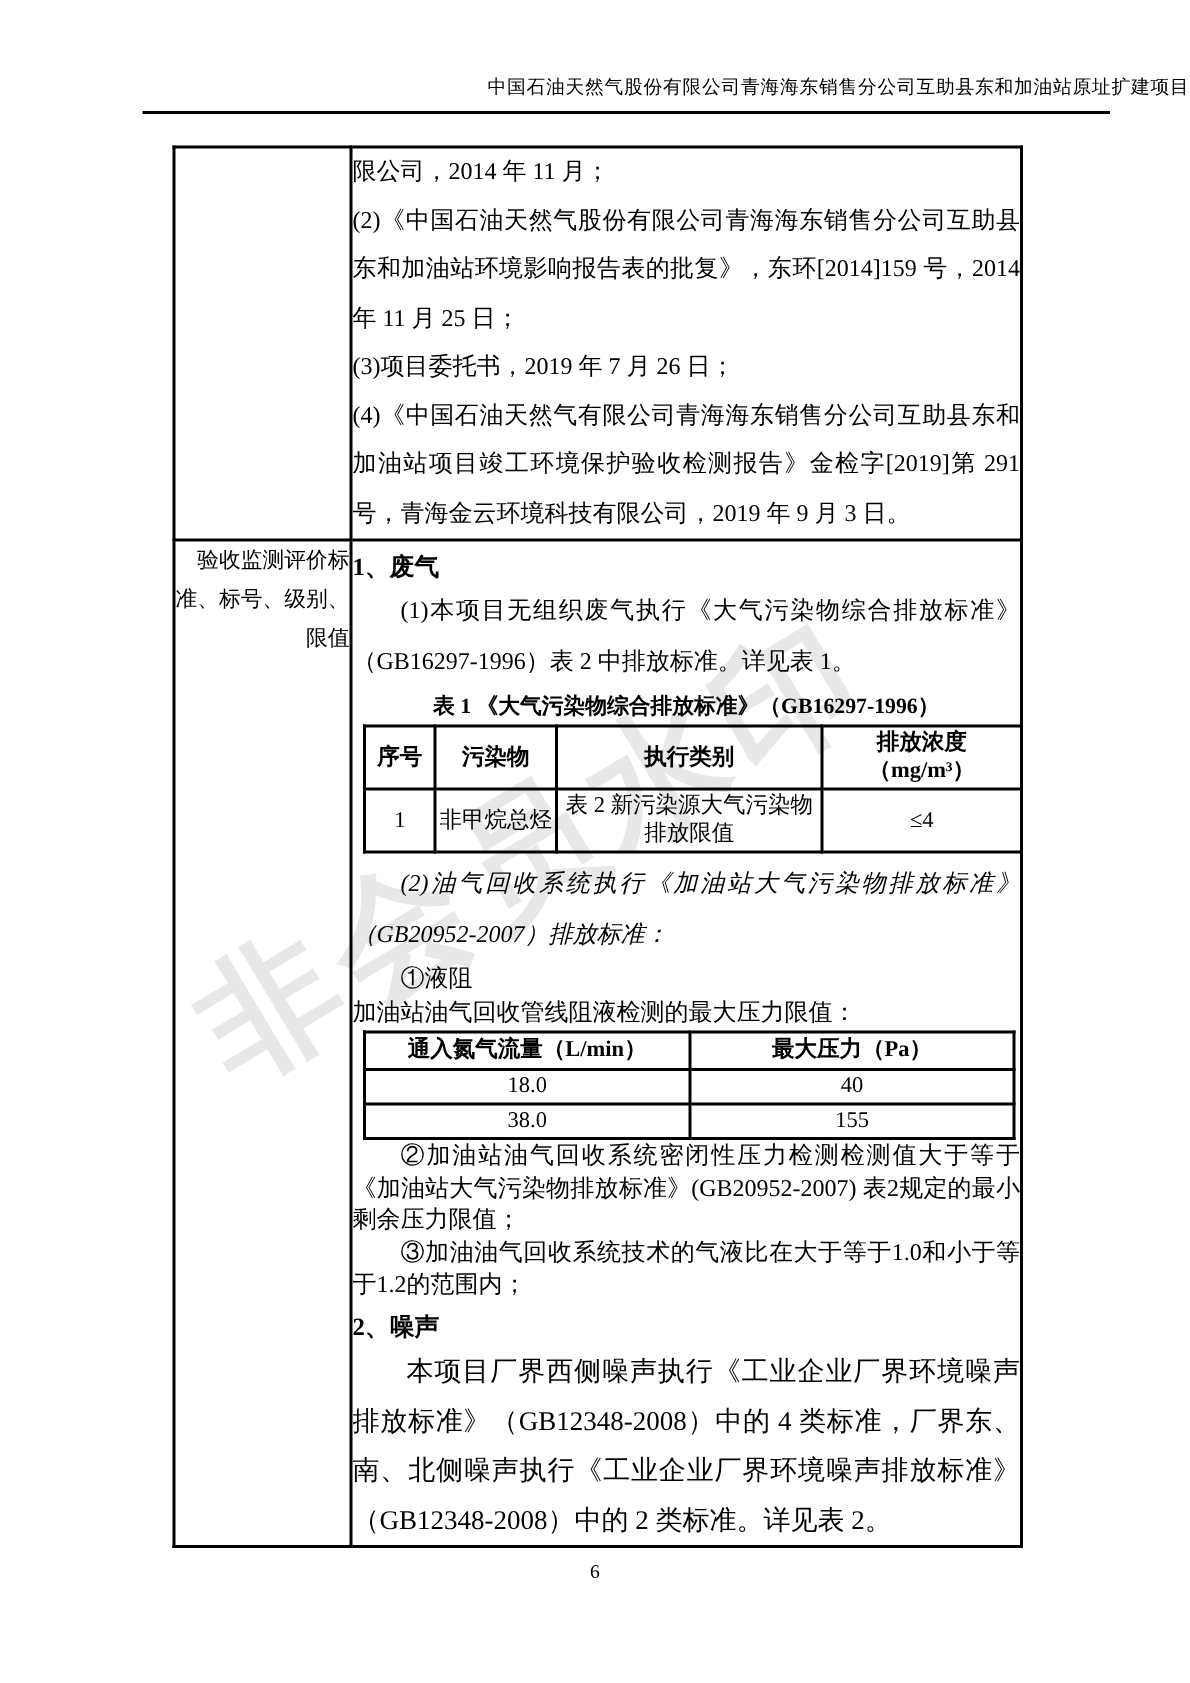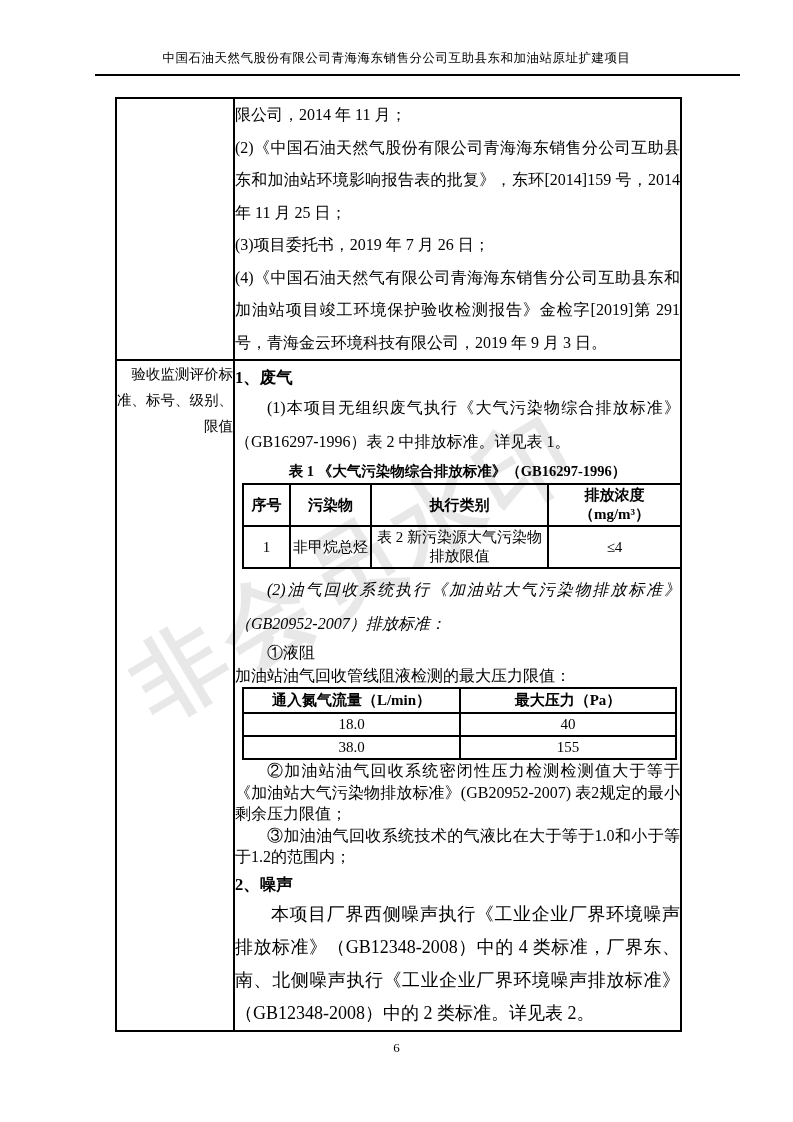--- a/index.html
+++ b/index.html
@@ -8,21 +8,21 @@
     font-family:"Liberation Serif","DejaVu Serif",serif;color:#000;
   }
   .watermark{
     position:absolute;left:95px;top:505px;width:520px;z-index:0;
     font-size:92px;letter-spacing:8px;white-space:nowrap;text-align:center;
     color:rgba(0,0,0,0.09);font-weight:bold;
     transform:rotate(-31deg);transform-origin:center;
     pointer-events:none;user-select:none;
   }
   .doc-header-title{
-    position:absolute;top:50px;left:0;width:100%;text-align:center;
+    position:absolute;top:50px;left:0;width:100%;text-align:right;
     font-size:12.5px;letter-spacing:0.5px;z-index:1;
   }
   .doc-header-rule{
     position:absolute;top:74px;left:95px;width:645px;border-top:2px solid #000;z-index:1;
   }
   table.outer{
     position:absolute;left:115px;top:97px;width:567px;height:922px;
     border-collapse:collapse;table-layout:fixed;z-index:1;
   }
   table.outer>tbody>tr>td{border:2px solid #000;padding:0;vertical-align:top;overflow:hidden;}

